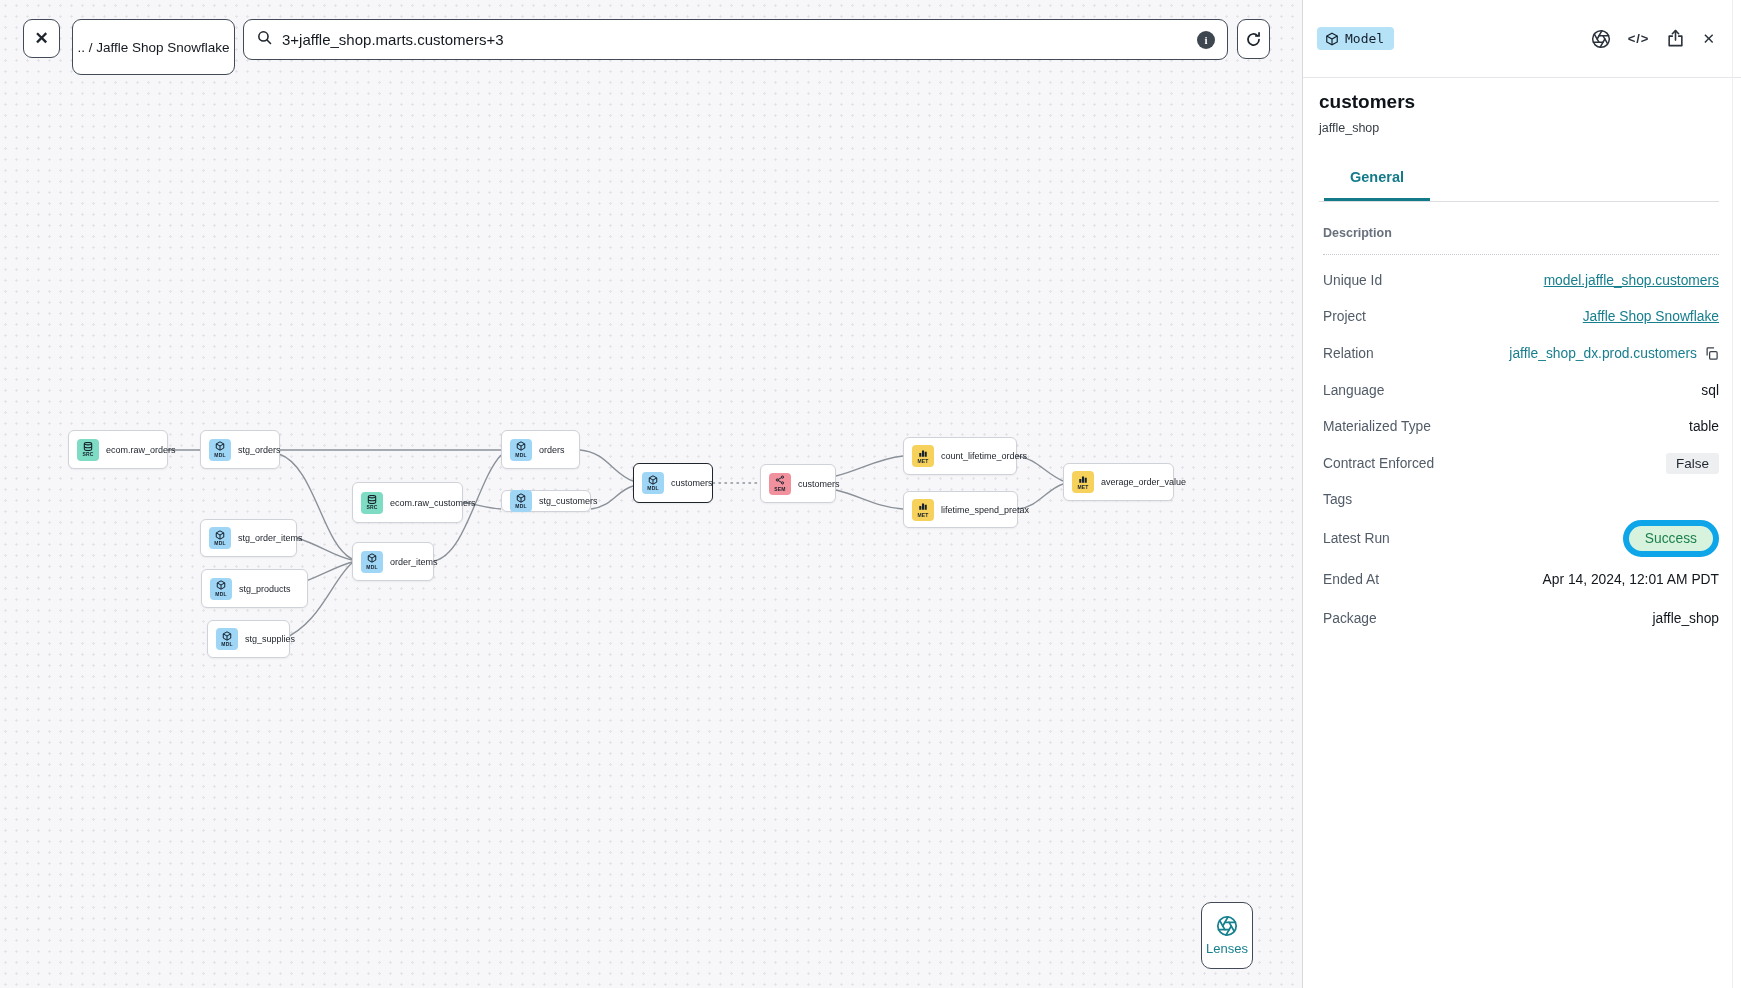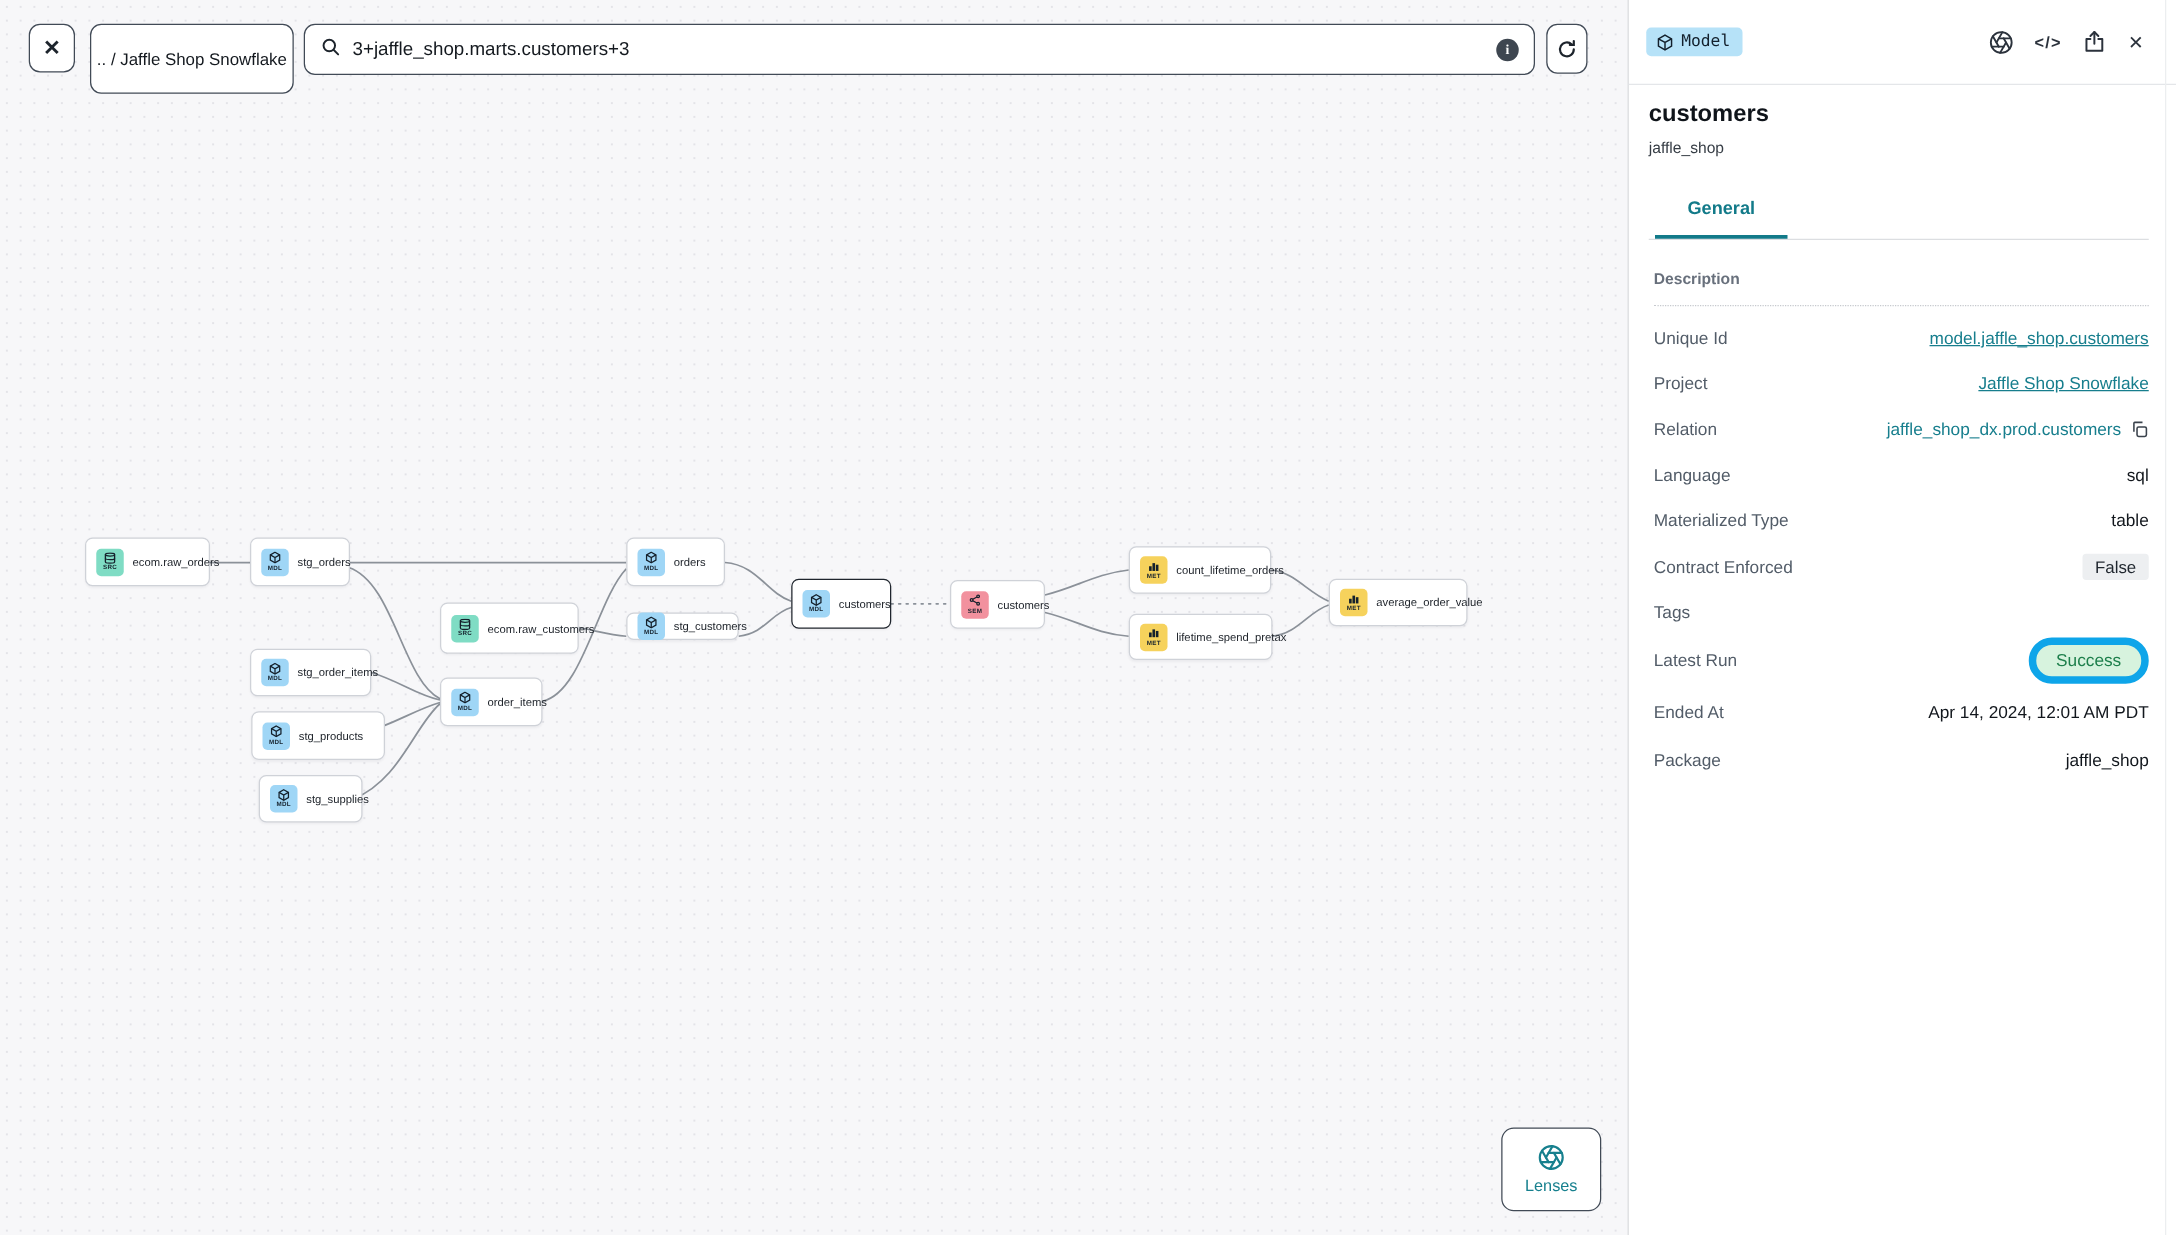--- a/index.html
+++ b/index.html
@@ -36,30 +36,30 @@
   .nicon { width:22px; height:22px; border-radius:4px; flex:0 0 22px;
            display:flex; flex-direction:column; align-items:center; justify-content:center; }
   .nicon svg { display:block; }
   .nicon b { font-size:5px; line-height:5px; margin-top:1.5px; letter-spacing:.2px; color:#15212c; font-weight:bold; }
   .nicon.src { background:#7fdcc4; }
   .nicon.mdl { background:#9fd6f6; }
   .nicon.sem { background:#f2919e; }
   .nicon.met { background:#f6d25c; }
   .nlabel { font-size:9px; color:#21262d; white-space:nowrap; }
 
-  .lenses { position:absolute; left:1201px; top:902px; width:80px; height:67px; background:#fff;
+  .lenses { position:absolute; left:1201px; top:902px; width:52px; height:67px; background:#fff;
             border:1.5px solid #414a56; border-radius:10px; display:flex; flex-direction:column;
             align-items:center; justify-content:center; gap:4px; cursor:pointer; }
   .lenses .txt { color:#17808e; font-size:13px; }
 
   
   .panel { position:absolute; left:1302px; top:0; width:439px; height:988px; background:#fff;
            border-left:1px solid #d7d9dc; }
   .scroll-line { position:absolute; right:8px; top:0; width:1px; height:988px; background:#eceef0; }
-  .p-header { height:68px; display:flex; align-items:center; justify-content:space-between;
+  .p-header { height:78px; display:flex; align-items:center; justify-content:space-between;
               padding:0 26px 0 14px; border-bottom:1px solid #e4e6e9; }
   .badge { display:flex; align-items:center; gap:6px; background:#b6e2f8; border-radius:4px;
            padding:4px 10px 4px 8px; color:#13202c; font-family:"DejaVu Sans Mono",monospace; font-size:13px; }
   .hicons { display:flex; align-items:center; gap:17px; color:#2b323c; }
   .hicons .hic { cursor:pointer; display:flex; align-items:center; justify-content:center; }
   .hicons .code { font-size:13px; font-weight:bold; letter-spacing:1px; }
   .hicons .x { font-size:15px; }
 
   .p-titleblock { padding:13px 22px 0 16px; }
   .p-title { font-size:19px; font-weight:bold; color:#0f141a; }

